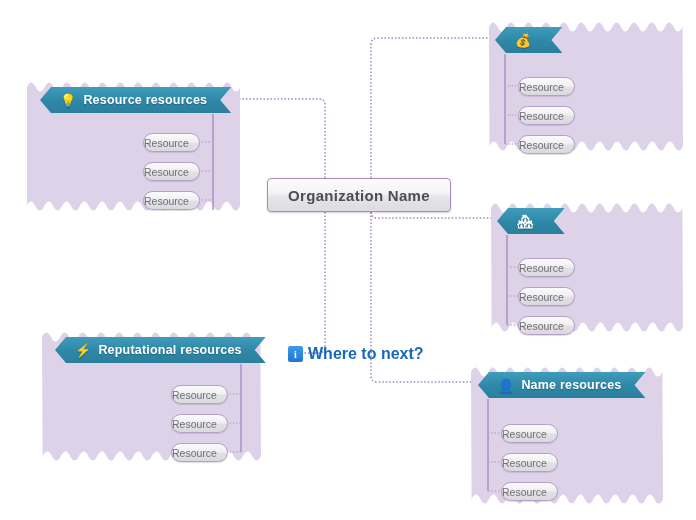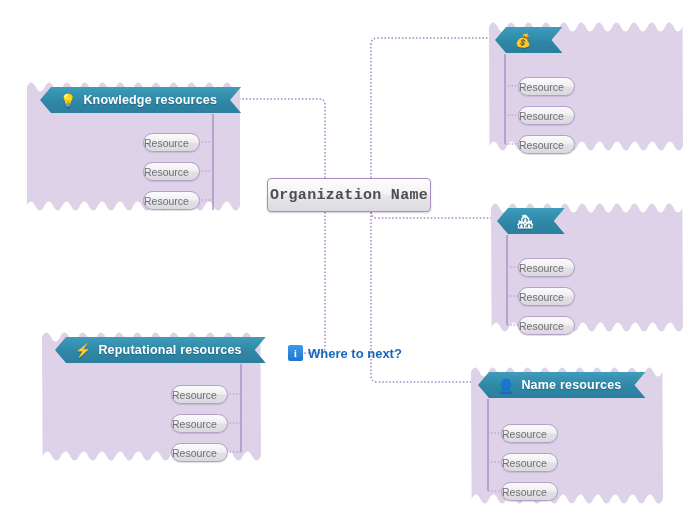--- a/index.html
+++ b/index.html
@@ -52,50 +52,49 @@
     border-radius:10px;
     color:#6f6f75;
     font-size:10.5px;
     box-shadow:0 1px 1px rgba(120,100,140,.22);
     white-space:nowrap;
     z-index:3;
   }
 
   
   #center{
-    position:absolute;left:267px;top:178px;width:164px;height:34px;
+    position:absolute;left:267px;top:178px;width:184px;height:34px;
     box-sizing:border-box;
     display:flex;align-items:center;justify-content:center;
     background:linear-gradient(180deg,#fdfdfd 0%,#f3f3f4 45%,#e6e6e9 55%,#dcdce0 100%);
     border:1.5px solid #a78cc0;
     border-radius:4px;
     box-shadow:0 1px 2px rgba(110,90,135,.30);
     color:#4d4d55;
     font-size:15px;font-weight:bold;
     letter-spacing:.3px;
     z-index:4;
-    font-family:Liberation Mono, monospace;
   }
 
   
   #wtn{
     position:absolute;left:288px;top:345px;
     display:flex;align-items:center;gap:5px;
     z-index:4;
   }
   #wtn .ibox{
     width:15px;height:16px;
     background:linear-gradient(180deg,#3f9ae8 0%,#1f76d2 100%);
     border-radius:2px;
     display:flex;align-items:center;justify-content:center;
     color:#ffffff;font-size:10px;font-weight:bold;
     font-family:"Liberation Serif", serif;
   }
   #wtn .lbl{
-    color:#1668bd;font-size:13px;font-weight:bold;white-space:nowrap;
+    color:#1668bd;font-size:16px;font-weight:bold;white-space:nowrap;
   }
 </style>
 </head>
 <body>
 
 <div id="canvas">
 
   <svg id="connectors" viewBox="0 0 696 520" xmlns="http://www.w3.org/2000/svg">
     <g fill="none" stroke="#a98cc0" stroke-width="1.6" stroke-dasharray="1.6 1.9" stroke-linecap="butt">
 
@@ -123,21 +122,21 @@
         q-4,9 -8.9,0 q-4,-9 -8.9,0 q-4,9 -8.9,0 q-4,-9 -8.9,0 q-4,9 -8.9,0 q-4,-9 -8.9,0
         q-4,9 -8.9,0 q-4,-9 -8.9,0 q-4,9 -8.9,0 q-4,-9 -8.9,0 q-4,9 -8.9,0 q-4,-9 -8.9,0
         q-4,9 -8.9,0 q-4,-9 -8.9,0 q-4,9 -8.9,0 q-4,-9 -8.9,0 q-4,9 -8.9,0 q-4,-9 -8.9,0
         q-4,9 -8.9,0 q-4,-9 -8.9,0 q-4,9 -8.9,0 q-4,-9 -8.9,0 q-4,9 -8.9,0 q-4,-9 -8.9,0
         Z"></path>
     </svg>
     <div class="inner">
 
       <div class="bhead right" style="left:13px;top:9px;">
         <span class="ico">💡</span>
-        <span class="txt">Knowledge resources</span>
+        <span class="txt">Resource resources</span>
       </div>
 
       <svg style="position:absolute;left:0;top:0;width:213px;height:137px;" viewBox="0 0 213 137" xmlns="http://www.w3.org/2000/svg">
         <path d="M186,36 L186,132" fill="none" stroke="#a98cc0" stroke-width="1.4"></path>
         <g fill="none" stroke="#bfa9d0" stroke-width="1.3" stroke-dasharray="1.5 1.8">
           <path d="M186,64 L173,64"></path>
           <path d="M186,93 L173,93"></path>
           <path d="M186,122 L173,122"></path>
         </g>
       </svg>

